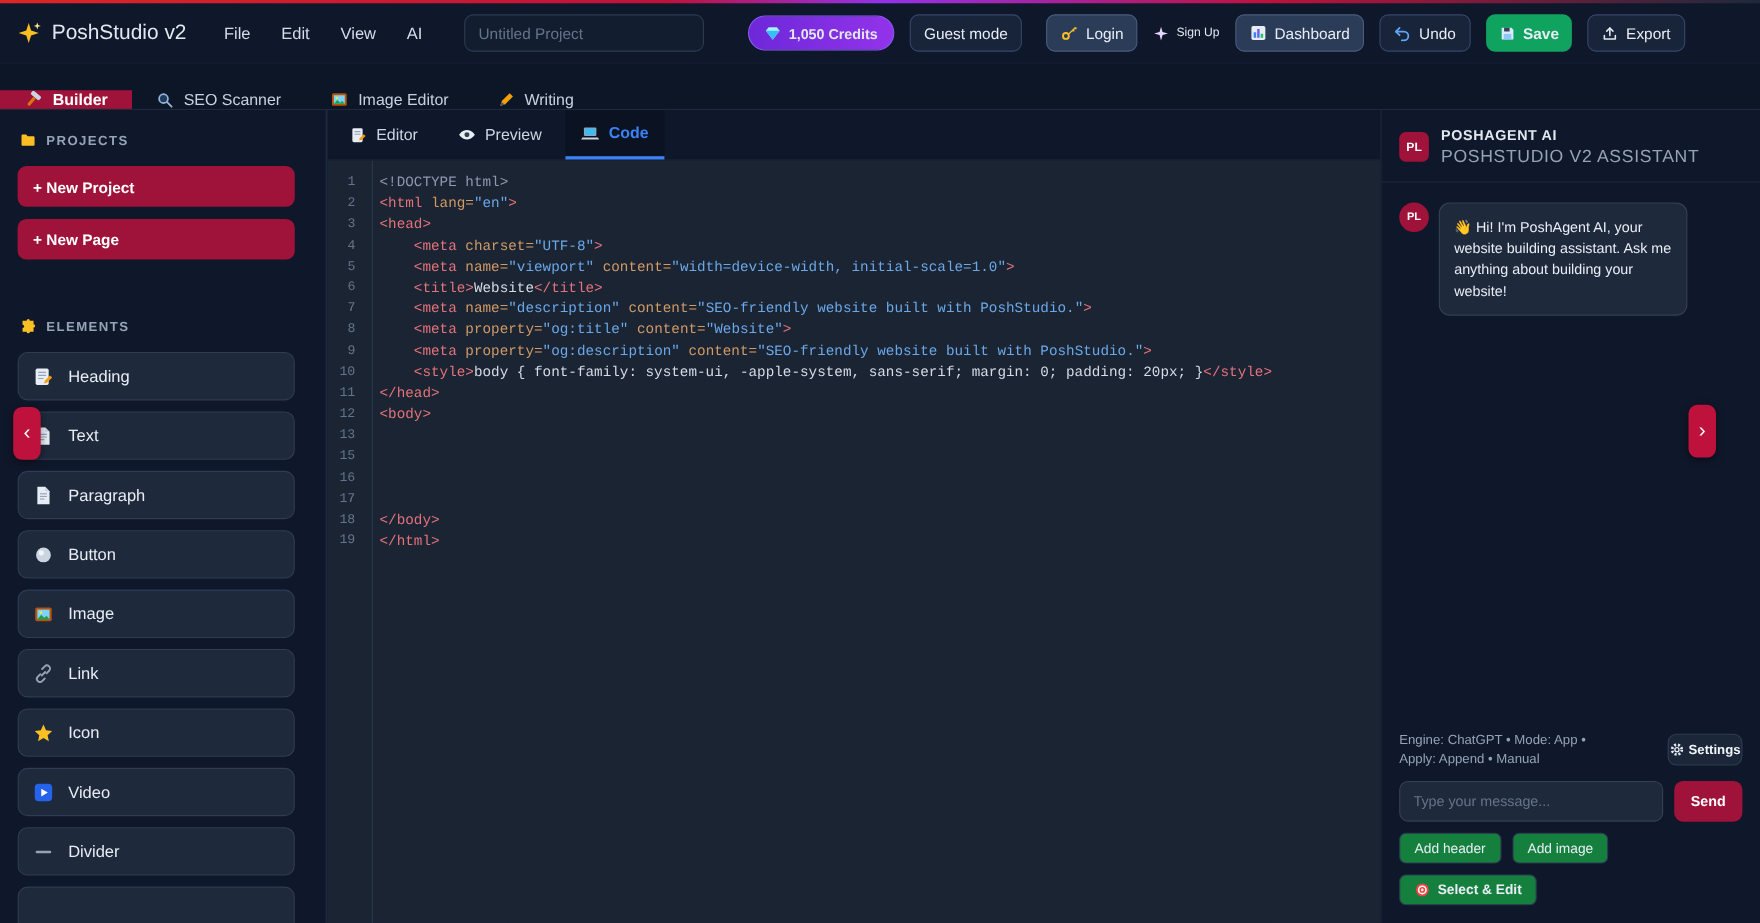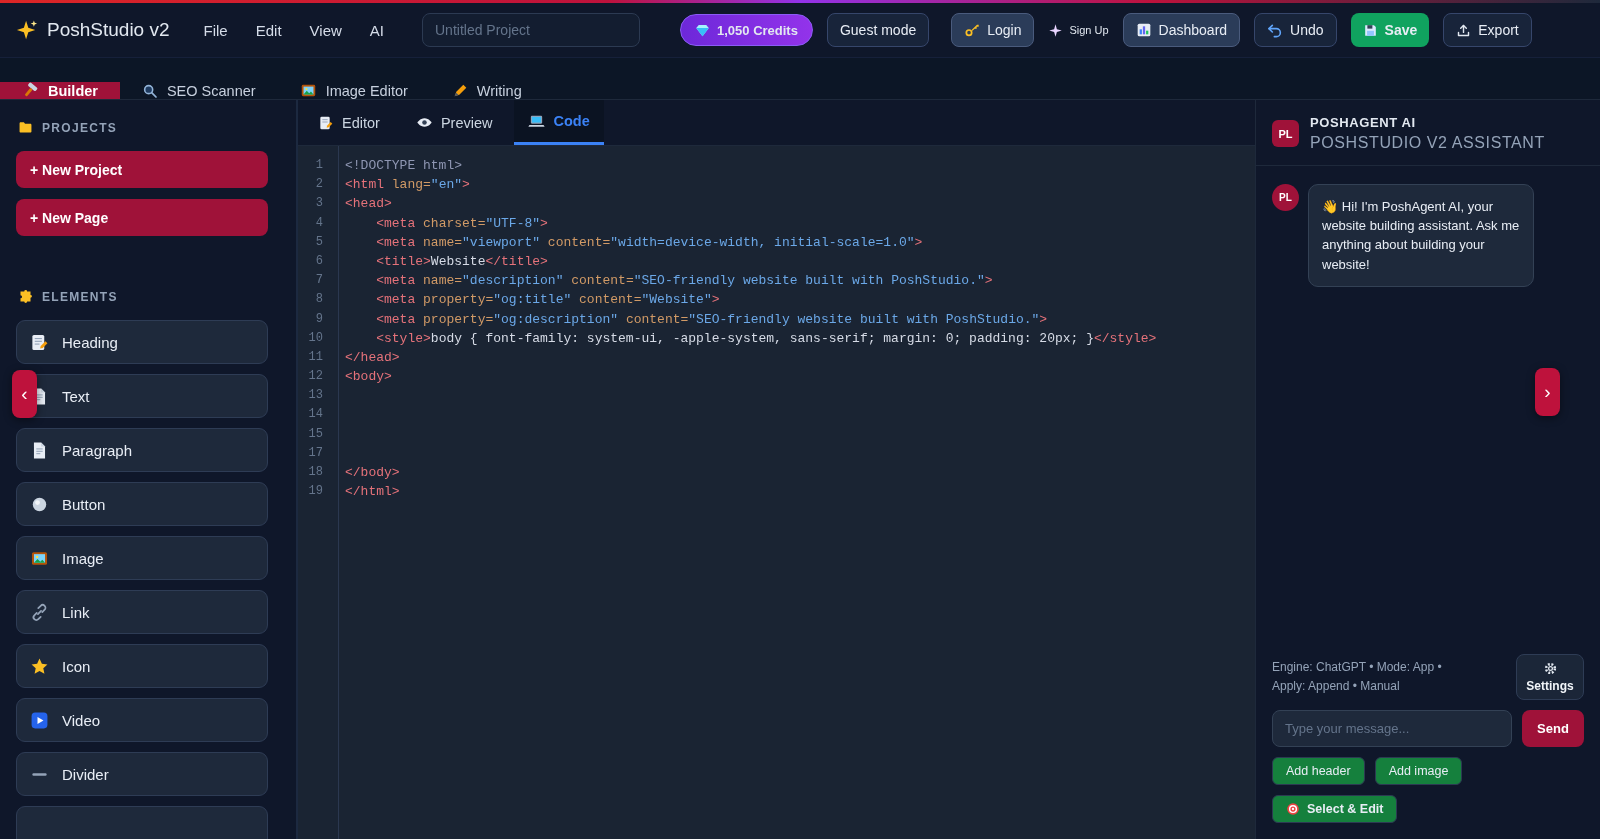--- a/index.html
+++ b/index.html
@@ -72,21 +72,21 @@
   .ai-sub{font-size:16px;color:#94a3b8;letter-spacing:.6px;margin-top:4px}
   .chat{flex:1;padding:18px 16px;display:flex;gap:9px;align-items:flex-start;overflow:hidden}
   .chat-avatar{width:27px;height:27px;border-radius:50%;background:#9f1239;color:#fff;font-size:10px;
     font-weight:bold;display:flex;align-items:center;justify-content:center;flex:none}
   .bubble{background:#1e293b;border:1px solid #334155;border-radius:10px;padding:12px 13px;
     font-size:13px;line-height:1.48;color:#e8edf5;max-width:226px}
   .ai-footer{margin-top:auto;padding:10px 16px 16px;display:flex;flex-direction:column;gap:10px}
   .engine-row{display:flex;justify-content:space-between;align-items:center}
   .engine-text{font-size:12px;color:#94a3b8;width:204px;line-height:1.55}
   .settings-btn{width:68px;padding:6px 0;background:#1b2638;border:1px solid #2e3c55;border-radius:8px;
-    display:flex;flex-direction:column;align-items:center;gap:3px;font-size:12px;font-weight:bold;
+    display:flex;align-items:center;gap:3px;font-size:12px;font-weight:bold;
     color:#f1f5f9;cursor:pointer;font-family:"Liberation Sans",sans-serif}
   .msg-row{display:flex;gap:10px}
   .msg-input{flex:1;height:37px;background:#1e293b;border:1px solid #334155;border-radius:8px;
     color:#e2e8f0;padding:0 12px;font-size:13px;font-family:"Liberation Sans",sans-serif}
   .msg-input::placeholder{color:#64748b}
   .send-btn{width:62px;height:37px;border:none;border-radius:8px;background:#9f1239;color:#fff;
     font-size:13px;font-weight:bold;cursor:pointer;font-family:"Liberation Sans",sans-serif}
   .quick-row{display:flex;gap:10px}
   .quick-btn{padding:6px 13px;background:#15803d;border:1px solid #2c3a52;border-radius:6px;
     color:#e8edf5;font-size:12.5px;cursor:pointer;display:flex;align-items:center;gap:7px;
@@ -384,25 +384,25 @@
           </div>
           <div class="code-row">
             <span class="ln">12</span>
             <span class="lc"><span class="tk-tag">&lt;body&gt;</span></span>
           </div>
           <div class="code-row">
             <span class="ln">13</span>
             <span class="lc"></span>
           </div>
           <div class="code-row">
-            <span class="ln">14</span>
+            <span class="ln">15</span>
             <span class="lc"></span>
           </div>
           <div class="code-row">
-            <span class="ln">15</span>
+            <span class="ln">16</span>
             <span class="lc"></span>
           </div>
           <div class="code-row">
             <span class="ln">17</span>
             <span class="lc"></span>
           </div>
           <div class="code-row">
             <span class="ln">18</span>
             <span class="lc"><span class="tk-tag">&lt;/body&gt;</span></span>
           </div>

